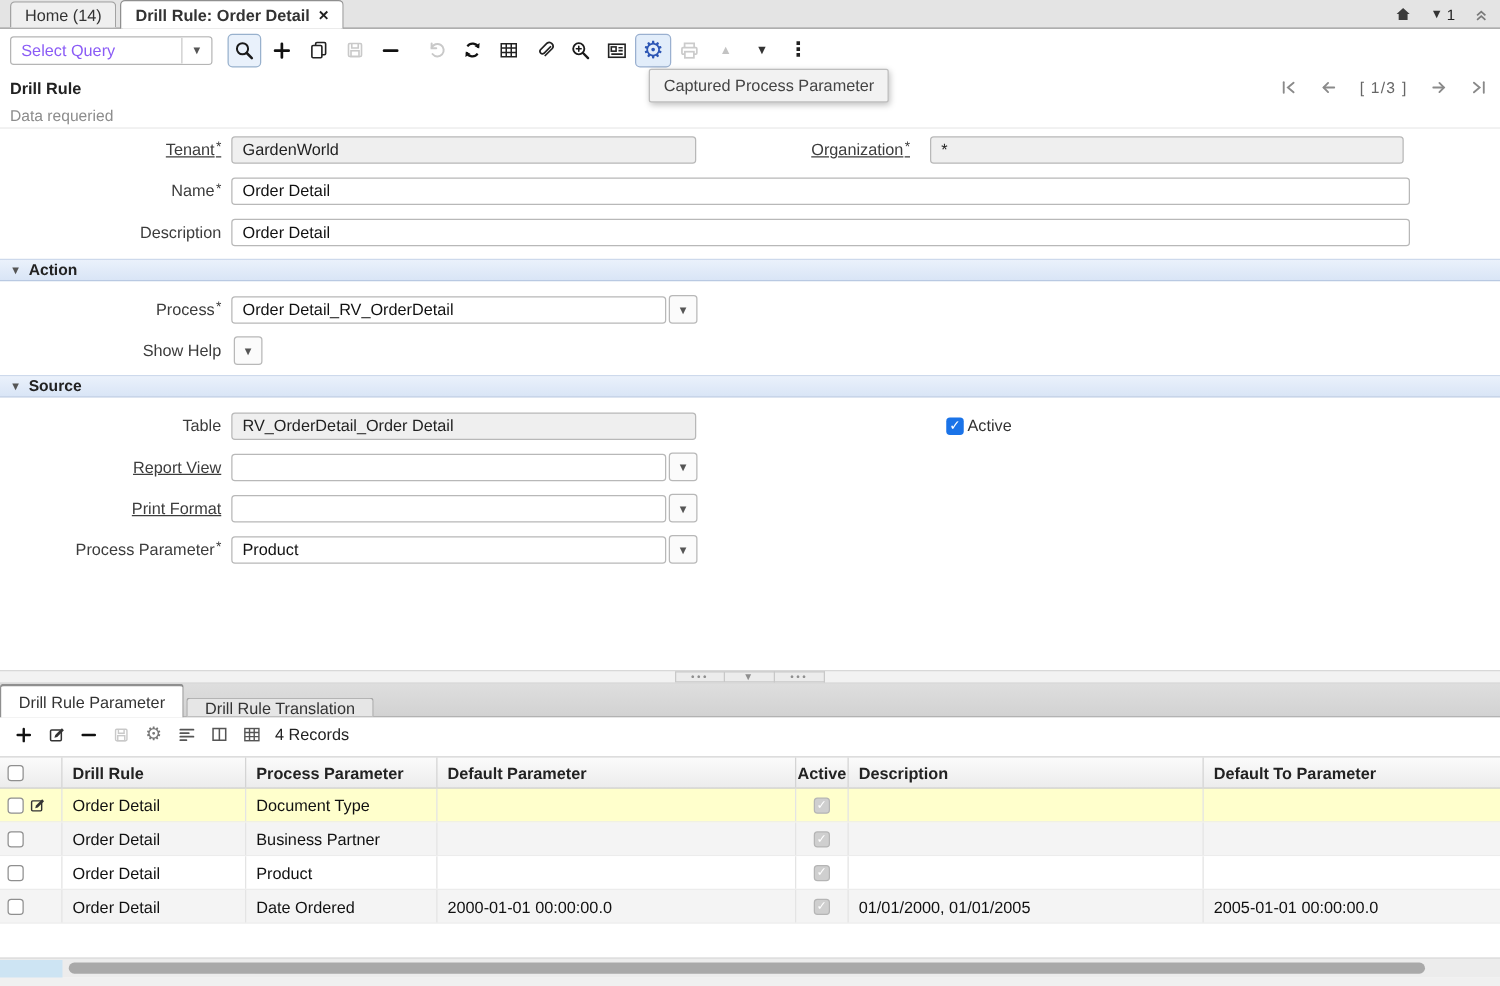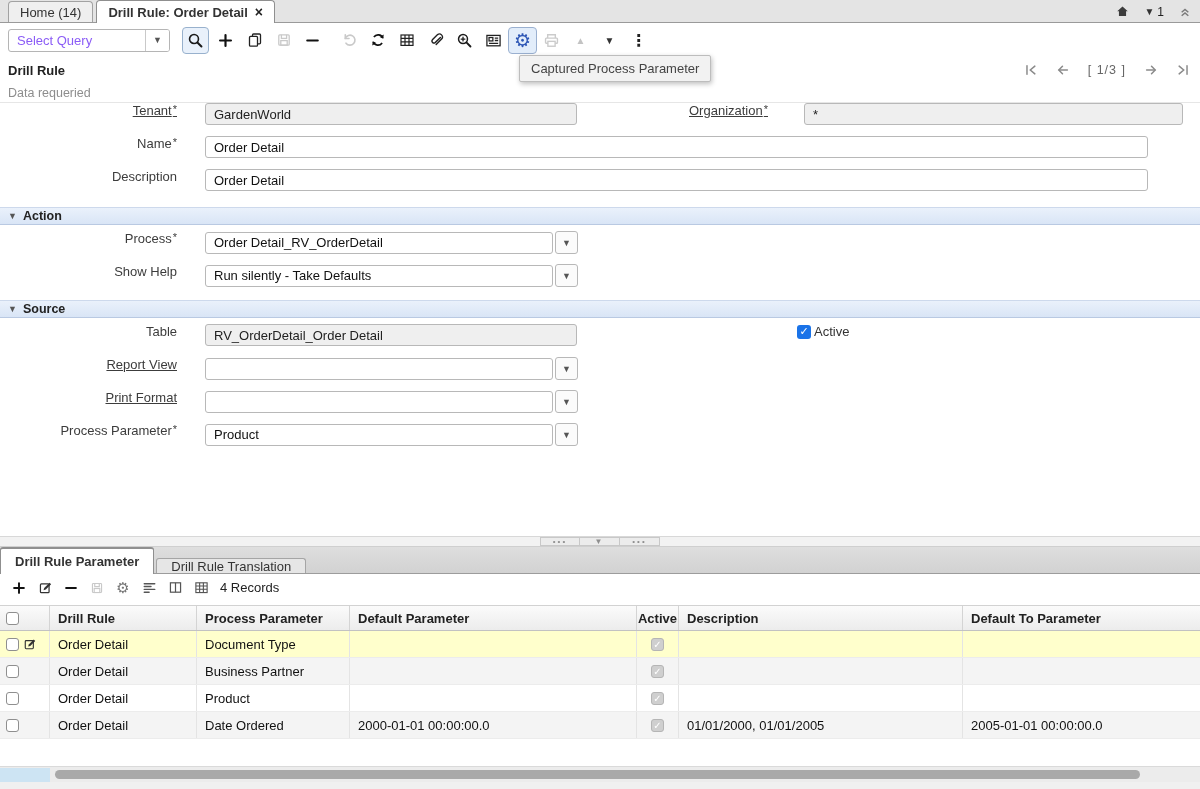--- a/index.html
+++ b/index.html
@@ -36,21 +36,21 @@
   
   .titlerow { height:26px; display:flex; align-items:center; padding:0 10px 0 8px; }
   .title { font-weight:bold; font-size:13px; color:#222; }
   .recnav { margin-left:auto; display:flex; align-items:center; gap:18px; color:#8a8a8a; }
   .recnav .pind { font-size:12.5px; color:#666; letter-spacing:1px; }
   .navi { display:flex; align-items:center; cursor:pointer; }
   .statusrow { height:20px; display:flex; align-items:center; padding-left:8px; color:#8d8d8d; font-size:12.5px; border-bottom:1px solid #e6e6e6; }
 
   
   .form { height:433px; background:#fff; }
-  .frow { height:33px; display:flex; align-items:flex-start;gap:20px; }
+  .frow { height:33px; display:flex; align-items:center; }
   .flabel { width:185px; text-align:right; padding-right:8px; color:#3c3c3c; font-size:13px; white-space:nowrap; }
   .flabel.link span.lbltx { text-decoration:underline; }
   .flabel .req::after { content:"*"; font-size:11px; vertical-align:top; margin-left:1px; }
   .finput { height:22px; border:1px solid #b8b8b8; border-radius:3px; background:#fff; display:flex; align-items:center; padding:0 8px; font-size:13px; color:#111; }
   .finput.ro { background:#efefef; color:#222; }
   .w-half { width:372px; }
   .w-full { width:943px; }
   .olabel { width:187px; text-align:right; padding-right:16px; color:#3c3c3c; }
   .o-field { width:379px; }
   .combo { display:flex; align-items:center; }
@@ -64,21 +64,21 @@
   .activelbl { color:#333; }
 
   
   .splitter { height:11px; background:#f2f2f2; border-top:1px solid #d8d8d8; border-bottom:1px solid #cfcfcf; display:flex; align-items:center; justify-content:center; }
   .sp-h { height:9px; width:40px; border:1px solid #c8c8c8; background:#ececec; display:flex; align-items:center; justify-content:center; color:#8f8f8f; font-size:8px; line-height:0; letter-spacing:2px; cursor:pointer; }
   .sp-h + .sp-h { border-left:none; }
 
   
   .dtabs { height:27px; background:linear-gradient(#dedede,#d2d2d2); border-bottom:1px solid #9c9c9c; display:flex; align-items:flex-end; padding-left:0; }
   .dtab { height:15px; display:flex; align-items:center; padding:0 14px; border:1px solid #a5a5a5; border-bottom:none; border-radius:3px 3px 0 0; background:#e6e6e6; margin-right:2px; color:#333; cursor:pointer; }
-  .dtab.active { background:#fff; font-weight:bold; height:27px; margin-bottom:-1px; border-top:2px solid #4a4a4a; border-color:#8f8f8f; }
+  .dtab.active { background:#fff; font-weight:normal; height:27px; margin-bottom:-1px; border-top:2px solid #4a4a4a; border-color:#8f8f8f; }
   .gtoolbar { height:27px; display:flex; align-items:center; padding-left:6px; background:#fff; }
   .gtbi { width:26px; height:24px; display:flex; align-items:center; justify-content:center; cursor:pointer; }
   .gear-sm { font-size:15px; color:#777; line-height:1; }
   .reccount { margin-left:6px; color:#222; font-size:13px; }
 
   
   .grid { margin-top:4px; }
   .ghead { height:26px; display:flex; background:linear-gradient(#fbfbfb,#ececec); border-top:1px solid #d2d2d2; border-bottom:1px solid #c2c2c2; font-weight:bold; color:#222; }
   .ghead .gc { display:flex; align-items:center; padding-left:8px; border-right:1px solid #d4d4d4; overflow:hidden; white-space:nowrap; }
   .grow { height:27px; display:flex; background:#fff; border-bottom:1px solid #ececec; }
@@ -294,21 +294,20 @@
       <span class="flabel"><span class="req">Process</span></span>
       <span class="combo">
         <span class="finput">Order Detail_RV_OrderDetail</span>
         <span class="dbtn">▼</span>
       </span>
     </div>
 
     <div class="frow">
       <span class="flabel"><span>Show Help</span></span>
       <span class="combo">
-        <span class="finput">Run silently - Take Defaults</span>
         <span class="dbtn">▼</span>
       </span>
     </div>
 
     <div class="sechead src">
       <span class="caret">▼</span>
       <span>Source</span>
     </div>
 
     <div class="frow" style="margin-top:6px;">

